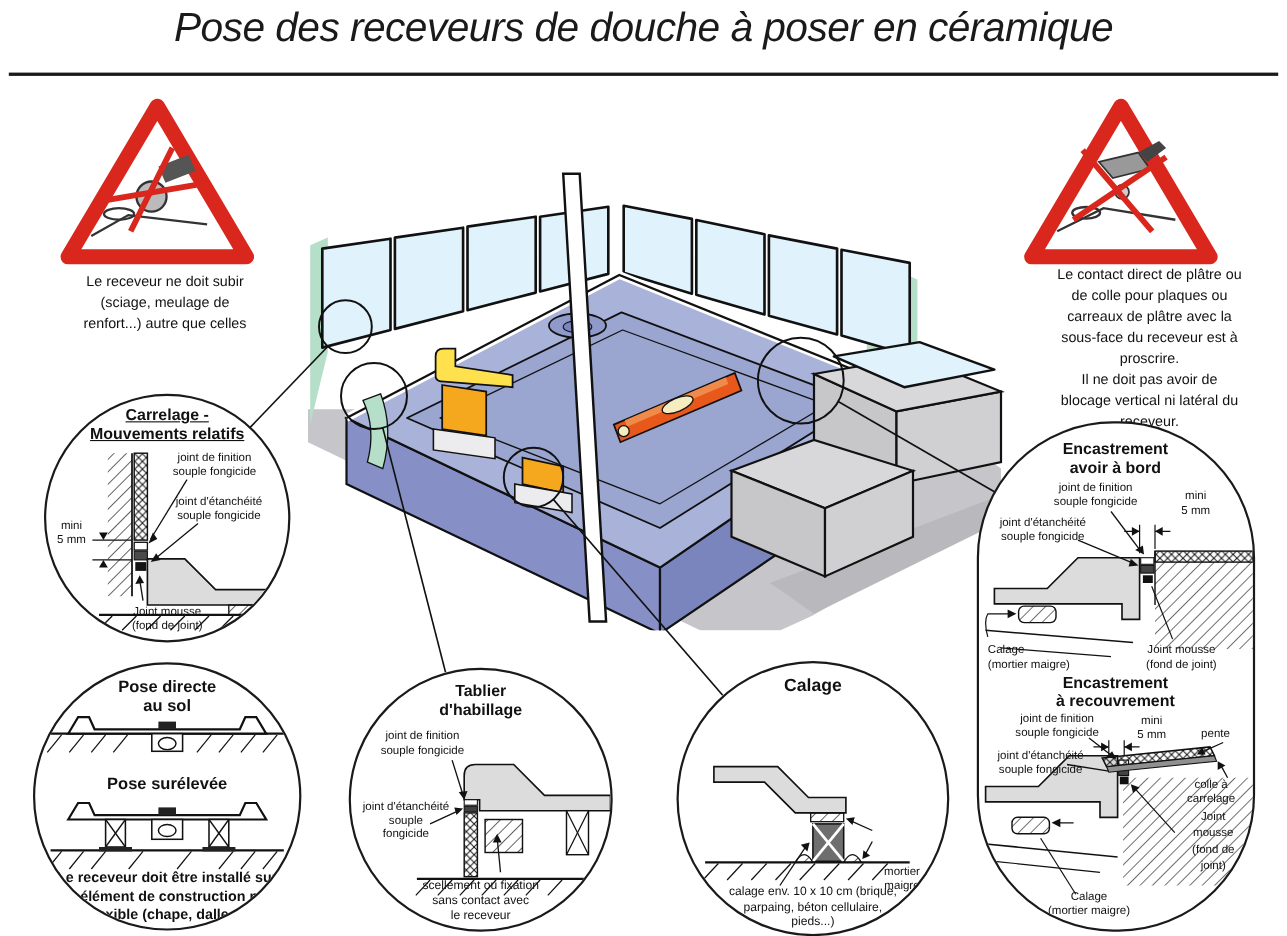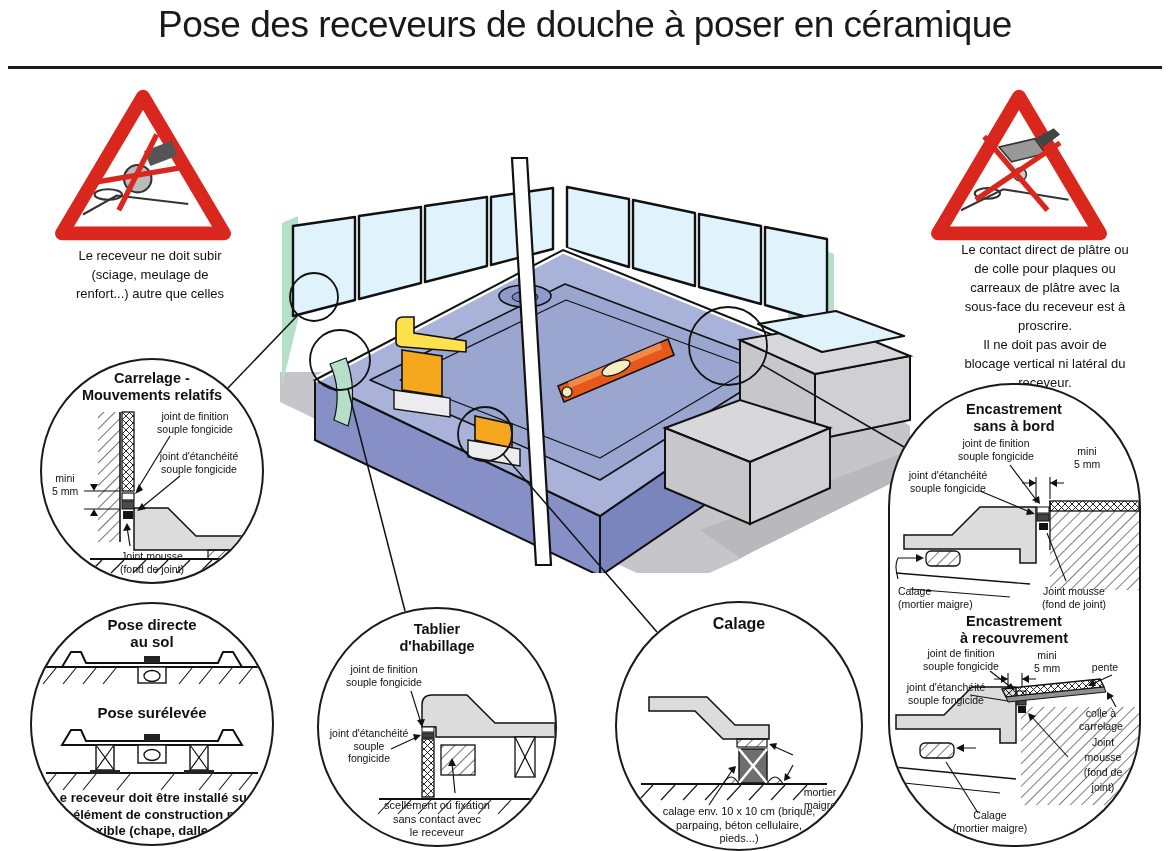--- a/index.html
+++ b/index.html
@@ -1,20 +1,20 @@
 <!DOCTYPE html>
 <html><head>
 <meta charset="utf-8">
 <style>
   html,body{margin:0;padding:0;background:#fff;}
   .page{position:relative;width:1170px;height:851px;background:#fff;overflow:hidden;
         font-family:"Liberation Sans",sans-serif;color:#1a1a1a;}
   .abs{position:absolute;}
   .title{position:absolute;top:4px;left:0;width:100%;text-align:center;
-         font-size:37px;font-weight:400;letter-spacing:-0.5px;color:#1a1a1a;}
+         font-size:37px;font-weight:400;letter-spacing:-0.5px;color:#1a1a1a;font-style:italic;}
   .rule{position:absolute;top:66px;left:8px;width:1154px;height:3px;background:#1a1a1a;}
   .warn-text{position:absolute;font-size:13px;line-height:19px;text-align:center;color:#111;}
   .warn-text span{display:block;}
   .circle{position:absolute;background:#fff;border:2.5px solid #1a1a1a;border-radius:50%;overflow:hidden;z-index:6;}
   .stadium{border-radius:124px;}
   .cdraw{position:absolute;left:0;top:0;width:100%;height:100%;}
   .lbl{position:absolute;font-size:10.5px;line-height:12.5px;text-align:center;color:#111;z-index:3;}
   .lbl span{display:block;}
   .lbl-left{text-align:left;}
   .cttl{position:absolute;font-size:14.5px;line-height:17px;font-weight:bold;text-align:center;color:#111;z-index:3;}
@@ -174,21 +174,21 @@
       <line x1="42" y1="149" x2="78" y2="149" stroke="#111" stroke-width="1.2"></line>
       <polygon points="52,131 48,124 56,124" fill="#111"></polygon>
       <polygon points="52,149 48,156 56,156" fill="#111"></polygon>
       <line x1="128" y1="76" x2="95" y2="130" stroke="#111" stroke-width="1.2"></line>
       <polygon points="93,134 101,130 97,124" fill="#111"></polygon>
       <line x1="138" y1="116" x2="99" y2="148" stroke="#111" stroke-width="1.2"></line>
       <polygon points="95,151 104,149 100,143" fill="#111"></polygon>
       <line x1="88" y1="186" x2="85" y2="167" stroke="#111" stroke-width="1.2"></line>
       <polygon points="85,163 81,171 89,170" fill="#111"></polygon>
     </svg>
-    <div class="cttl" style="left:10px;top:10px;width:200px;">
+    <div class="cttl" style="left:10px;top:10px;width:200px;text-decoration:underline;">
       <span>Carrelage -</span>
       <span>Mouvements relatifs</span>
     </div>
     <div class="lbl" style="left:92px;top:50px;width:122px;">
       <span>joint de finition</span>
       <span>souple fongicide</span>
     </div>
     <div class="lbl" style="left:98px;top:90px;width:118px;">
       <span>joint d'étanchéité</span>
       <span>souple fongicide</span>
@@ -417,21 +417,21 @@
       <line x1="14" y1="398" x2="110" y2="408" stroke="#111" stroke-width="1.1"></line>
       <line x1="178" y1="372" x2="141" y2="331" stroke="#111" stroke-width="1.1"></line>
       <polygon points="138,328 140,336 146,331" fill="#111"></polygon>
       <line x1="88" y1="428" x2="56" y2="377" stroke="#111" stroke-width="1.1"></line>
       <line x1="100" y1="286" x2="122" y2="303" stroke="#111" stroke-width="1.2"></line>
       <polygon points="125,305 121,298 116,303" fill="#111"></polygon>
       <line x1="80" y1="310" x2="118" y2="316" stroke="#111" stroke-width="1.2"></line>
     </svg>
     <div class="cttl" style="left:24px;top:16px;width:200px;">
       <span>Encastrement</span>
-      <span>sans à bord</span>
+      <span>avoir à bord</span>
     </div>
     <div class="lbl" style="left:48px;top:52px;width:116px;">
       <span>joint de finition</span>
       <span>souple fongicide</span>
     </div>
     <div class="lbl" style="left:176px;top:60px;width:42px;">
       <span>mini</span>
       <span>5 mm</span>
     </div>
     <div class="lbl" style="left:2px;top:84px;width:112px;">

